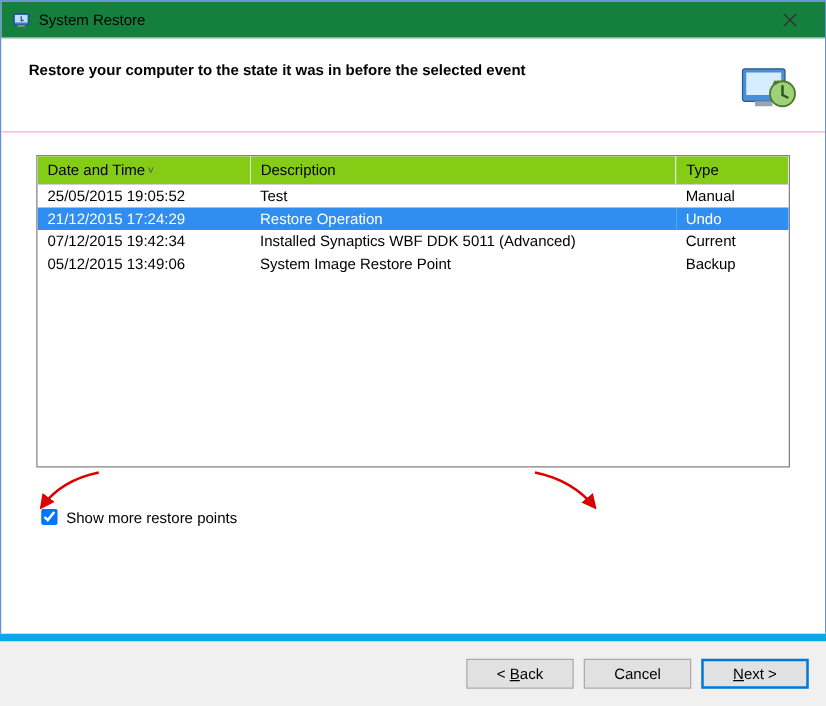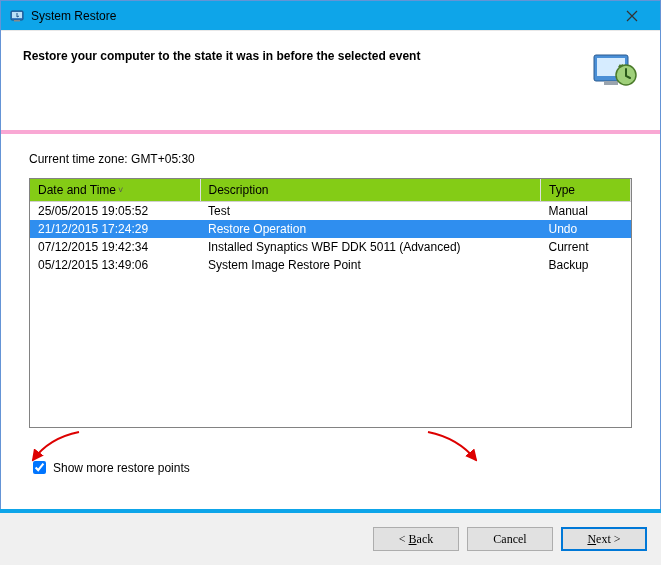--- a/index.html
+++ b/index.html
@@ -12,35 +12,35 @@
     width: 661px;
     height: 565px;
     overflow: hidden;
     border: 1px solid #6494d6;
   }
   .titlebar {
     height: 30px;
     display: flex;
     align-items: center;
     padding: 0 8px;
-    background: #0ea5e9;
+    background: #15803d;
     border-bottom: 1px solid #e8e8e8;
     justify-content: space-between;
   }
   .titlebar .app-icon { width: 16px; height: 16px; margin-right: 6px; }
   .titlebar .title { flex: 1; font-size: 12px; }
   .titlebar .close {
     width: 40px; height: 28px; display:flex; align-items:center; justify-content:center;
     cursor: pointer;
   }
   .header-area {
-    padding: 14px 22px 37px 22px;
+    padding: 14px 22px 12px 22px;
     display: flex;
     align-items: flex-start;
-    border-bottom: 4px solid #f9a8d4;
+    border-bottom: 1px solid #f9a8d4;
   }
   .header-area .heading { font-weight: bold; font-size: 12px; flex:1; padding-top:4px; }
   .header-area .big-icon { width: 48px; height: 48px; }
   .content {
     padding: 18px 28px 10px 28px;
   }
   .timezone { font-size: 12px; margin-bottom: 12px; }
   .table-wrap {
     border: 1px solid #828282;
     background: #fff;
@@ -82,30 +82,29 @@
     font-family: inherit;
     font-size: 12px;
     padding: 3px 10px;
     background: #e1e1e1;
     border: 1px solid #adadad;
     cursor: pointer;
     min-width: 80px;
   }
   .btn.default { border: 2px solid #0078d7; padding: 2px 9px; background:#e1e1e1; }
   .footer {
-    border-top: 4px solid #0ea5e9;
+    border-top: 6px solid #0ea5e9;
     padding: 14px 14px;
     display: flex;
     justify-content: flex-end;
     gap: 8px;
     position: absolute;
     bottom: 0;
     left: 0; right: 0;
     background:#f0f0f0;
-    font-family:Liberation Serif, serif;
   }
   .footer .btn { min-width: 86px; height: 24px; }
   .underline-accesskey { text-decoration: underline; }
   
   .arrow {
     position: absolute; pointer-events:none;
   }
 </style>
 </head>
 <body>
@@ -136,21 +135,20 @@
       <rect x="14" y="36" width="14" height="4" fill="#9aa4ae"></rect>
       <circle cx="36" cy="30" r="10" fill="#9fd07a" stroke="#4a7a2a" stroke-width="1.5"></circle>
       <path d="M36 24 v7 l4 2" stroke="#2a5a1a" stroke-width="2" fill="none" stroke-linecap="round"></path>
       <path d="M30 22 a10 10 0 0 1 3 -2" stroke="#4a7a2a" stroke-width="2" fill="none"></path>
       <path d="M28 22 l2 -3 l2 3 z" fill="#4a7a2a"></path>
     </svg>
   </div>
 </div>
 
 <div class="content">
-  <div class="timezone">Current time zone: GMT+05:30</div>
 
   <div class="table-wrap">
     <table>
       <thead>
         <tr>
           <th class="col-date">
             <span>Date and Time</span><span class="sort-ind">˅</span>
           </th>
           <th class="col-desc">Description</th>
           <th class="col-type">Type</th>

